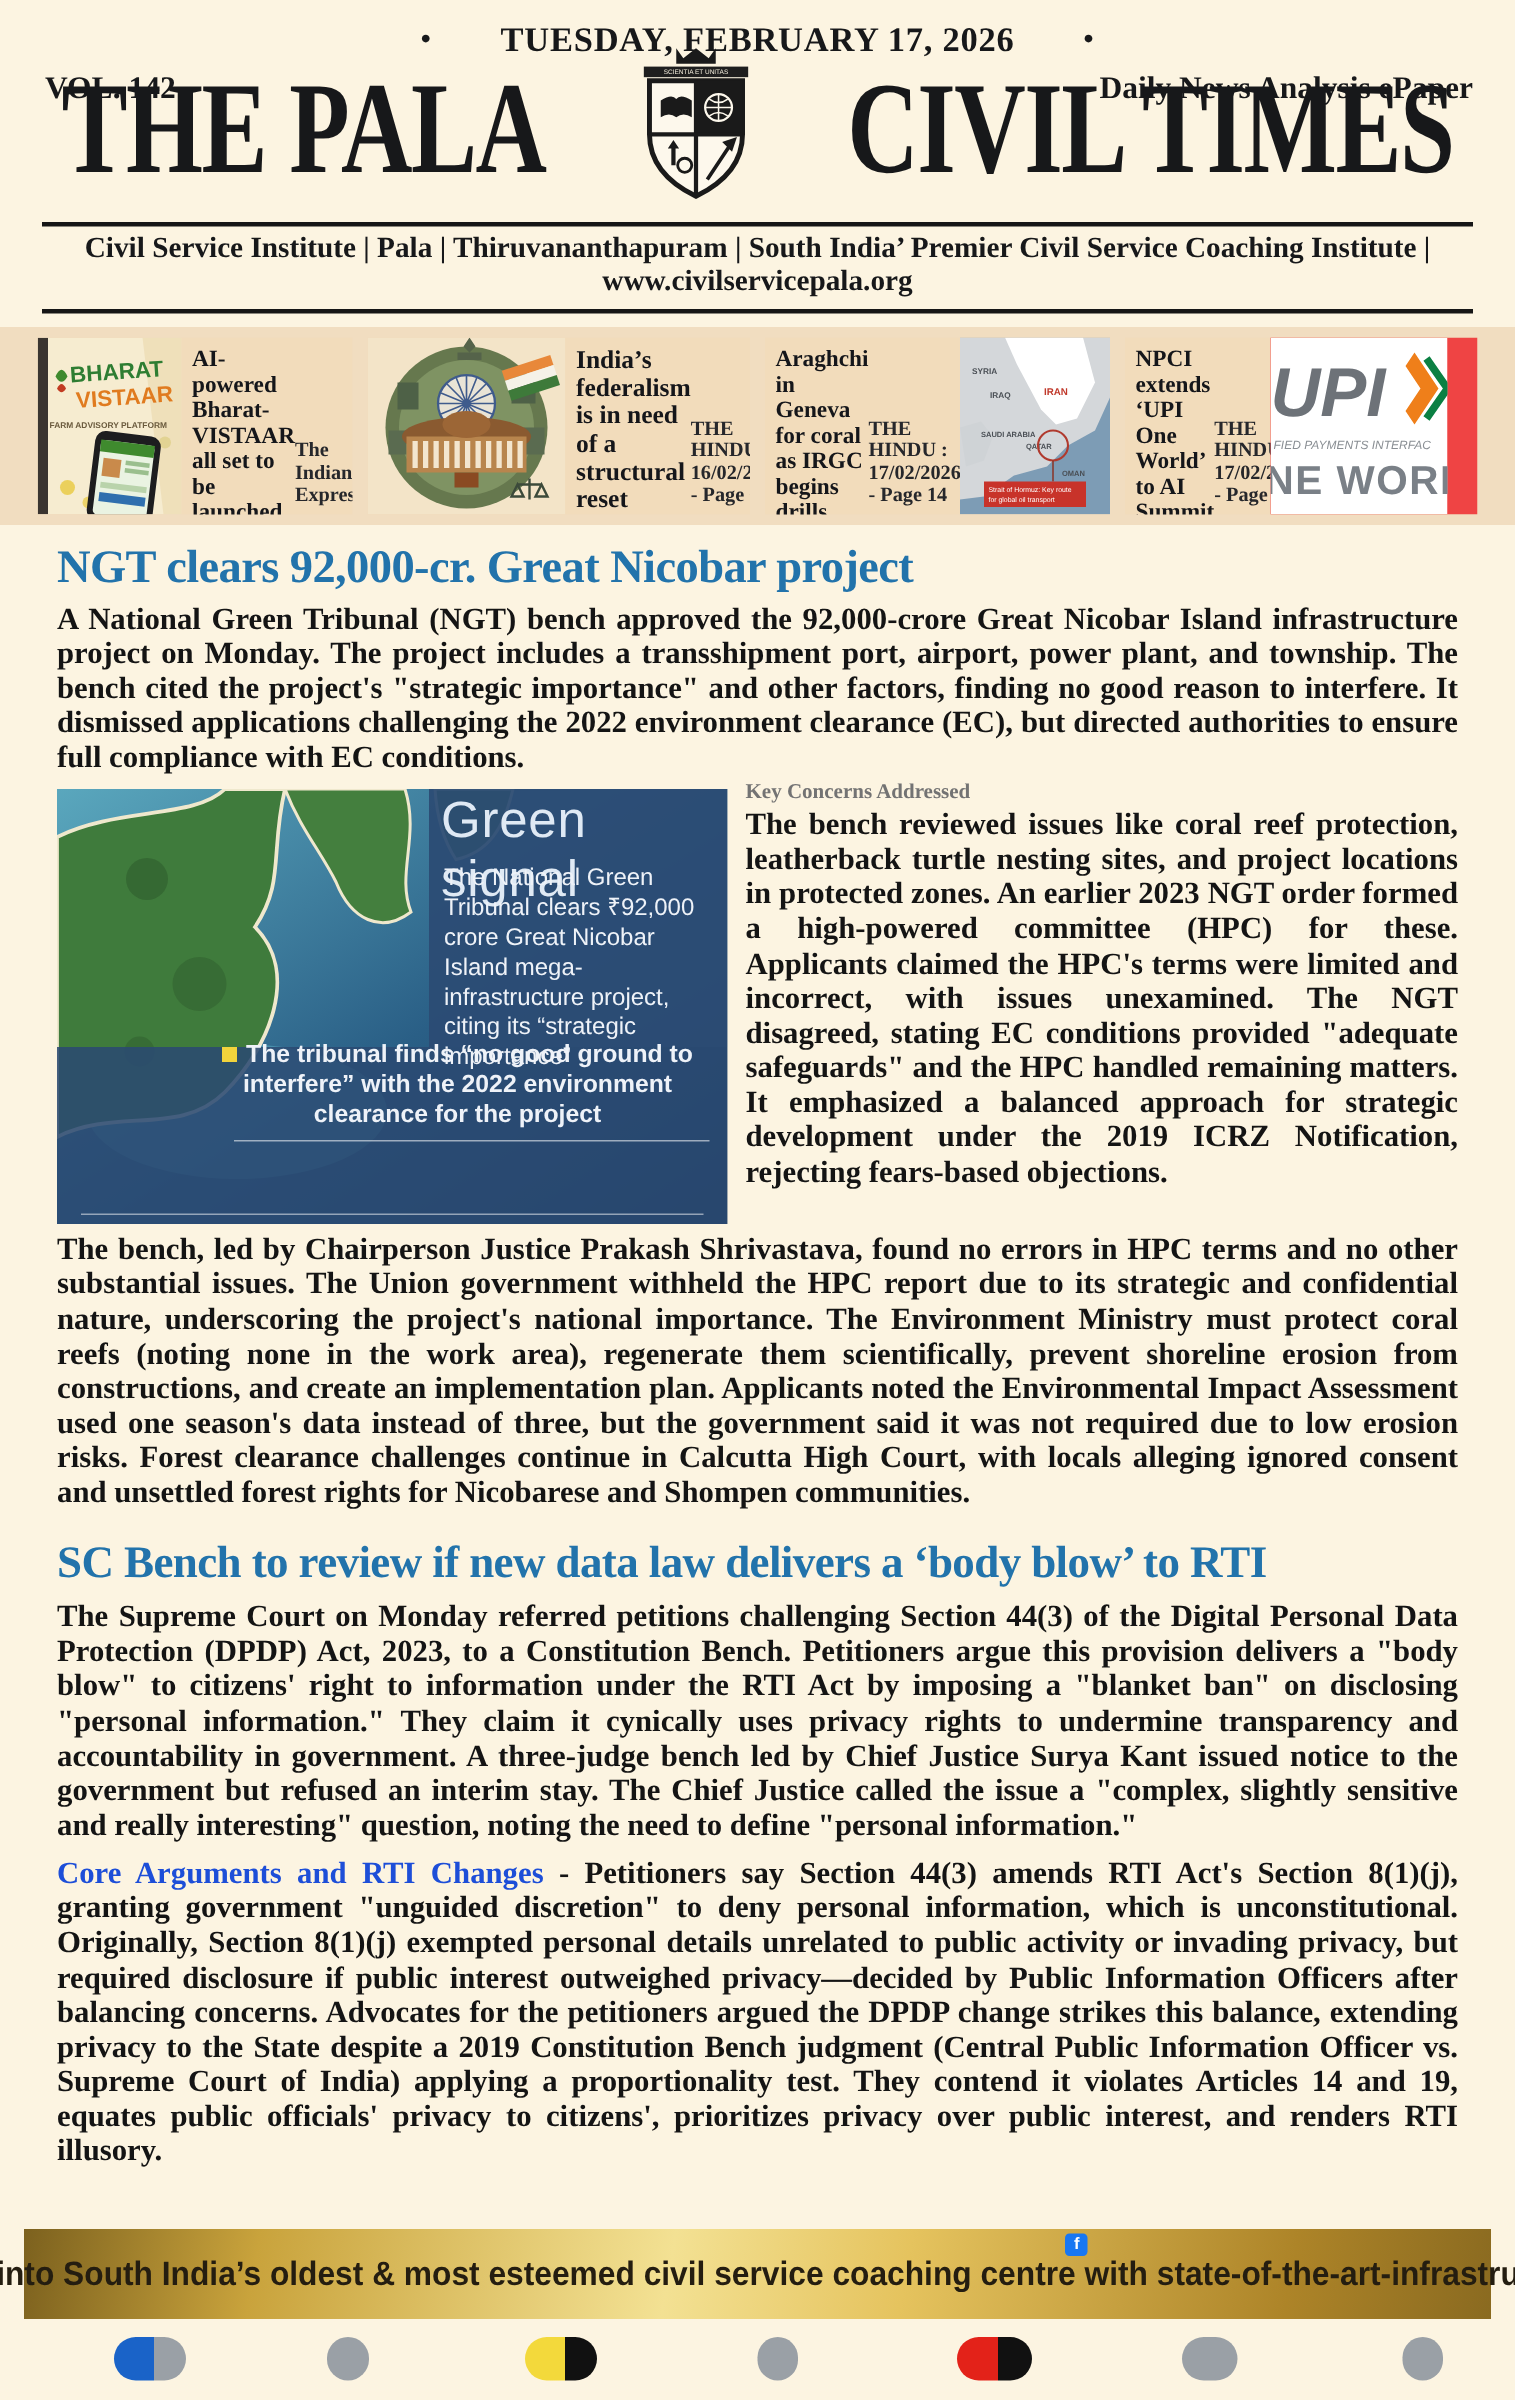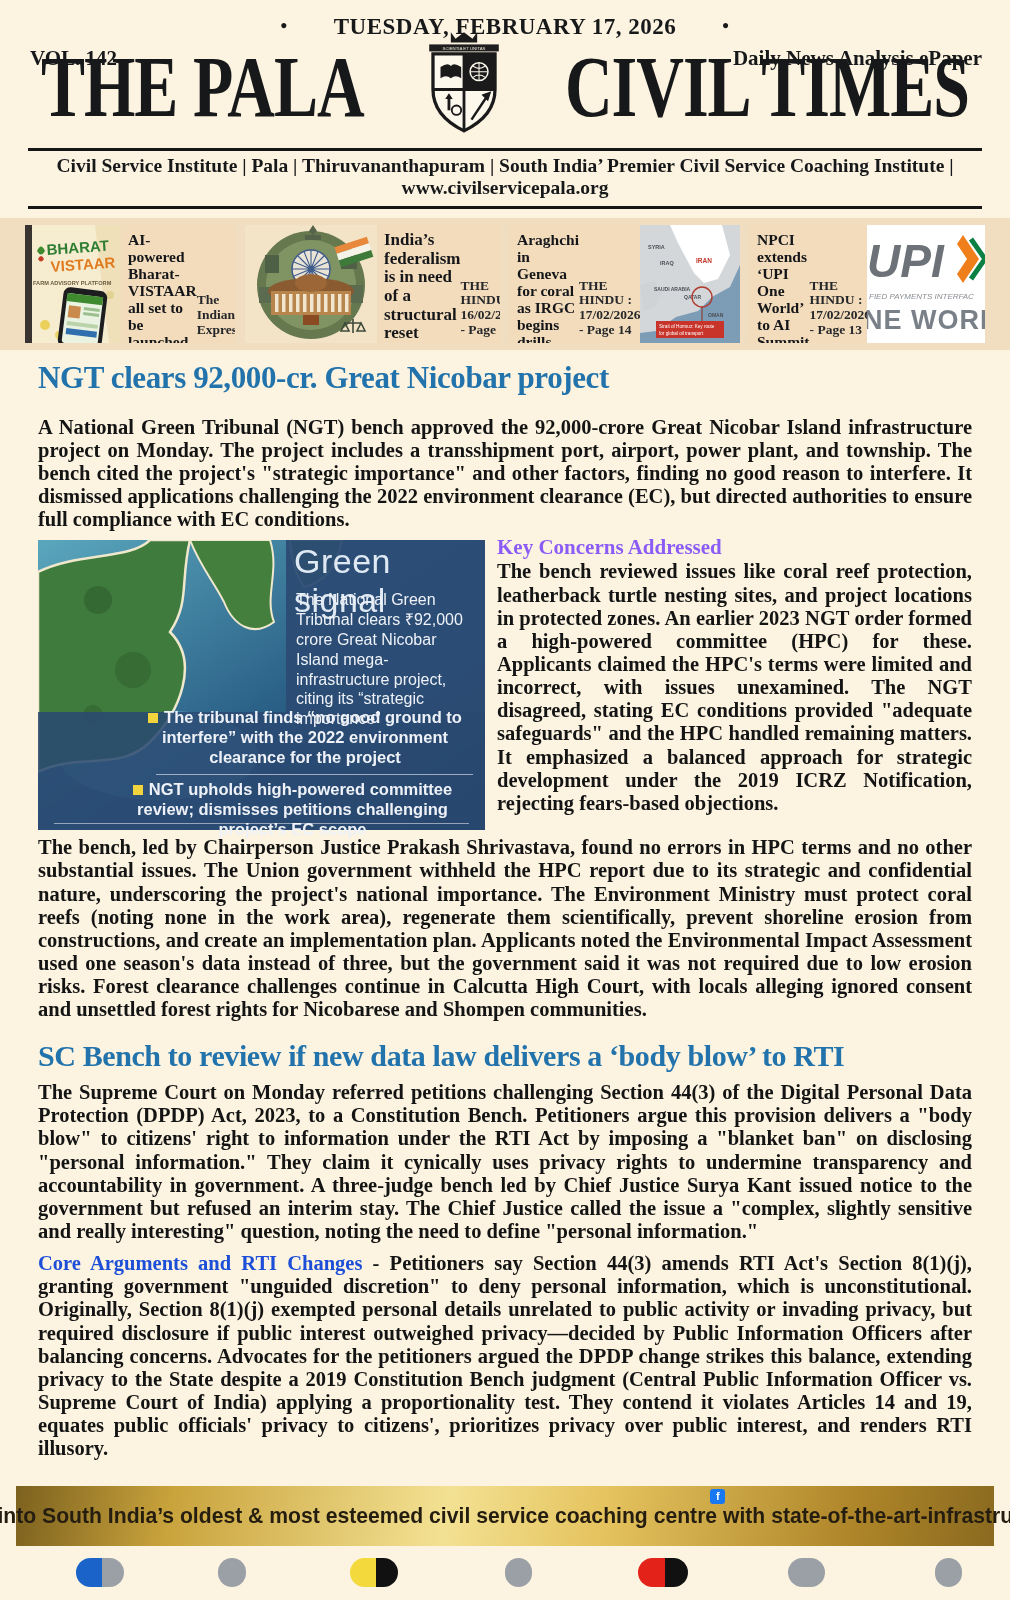--- a/index.html
+++ b/index.html
@@ -27,24 +27,24 @@
   .p0{width:210px}.p1{width:255px}.p2{width:230px}.p3{width:235px}
   .panel-text{padding:6px 7px 5px;display:flex;flex-direction:row;flex:1;min-width:0}
   .panel-h{font-size:15.5px;font-weight:bold;line-height:1.1;color:#15161a}
   .panel-src{margin-top:auto;font-size:13.5px;font-weight:bold;line-height:1.1;color:#26272b}
   .thumb{flex-shrink:0;position:relative;overflow:hidden}
   .thumb svg{display:block}
   
   .main{margin:12px 38px 0}
   .headline{color:#2273ab;font-size:31px;font-weight:bold;letter-spacing:-.4px;line-height:1.05}
   .h2{margin-top:18px;font-size:30px}
-  .para{font-size:20.5px;font-weight:bold;text-align:justify;line-height:1.13;margin-top:21px;color:#141414}
+  .para{font-size:20.5px;font-weight:bold;text-align:justify;line-height:1.13;margin-top:7px;color:#141414}
   .cols{display:flex;gap:12px;margin-top:9px;align-items:flex-start}
   .right-col{flex:1;min-width:0;margin-top:-4px}
-  .subhead{color:#8b5cf6;font-size:21px;font-weight:bold;line-height:1.05}
+  .subhead{color:#737373;font-size:14px;font-weight:bold;line-height:1.05}
   .subhead-inline{color:#1d4ed8;font-weight:bold}
   .right-col .para{margin-top:2px}
   
   .infographic{width:447px;height:290px;position:relative;flex-shrink:0;font-family:Liberation Sans, sans-serif;color:#eef2f8}
   .infographic svg{position:absolute;inset:0}
   .ig-title{position:absolute;left:256px;top:2px;font-size:34px;font-weight:400;color:#dfe9f4;letter-spacing:.5px}
   .ig-desc{position:absolute;left:258px;top:50px;width:182px;font-size:16px;line-height:1.24;color:#eef2f8}
   .ig-b1{position:absolute;left:95px;right:8px;top:168px;text-align:center;font-size:16.5px;font-weight:bold;line-height:1.2}
   .ig-b2{position:absolute;left:68px;right:6px;top:240px;text-align:center;font-size:16.5px;font-weight:bold;line-height:1.2}
   .ig-div1{position:absolute;left:118px;right:12px;top:234px;border-top:1.5px solid rgba(255,255,255,.55)}
@@ -215,21 +215,21 @@
   </div>
 
   <div class="panel p3">
     <div class="panel-text">
       <div class="panel-h">NPCI extends ‘UPI One World’ to AI Summit foreign visitors</div>
       <div class="panel-src">
         <div>THE HINDU :</div>
           <div>17/02/2026 - Page 13</div>
       </div>
     </div>
-    <div class="thumb" style="width:118px;background:#ef4444">
+    <div class="thumb" style="width:138px;background:#ef4444">
       <svg width="118" height="118" viewBox="0 0 118 118">
         <rect width="118" height="118" fill="#ffffff"></rect>
         <text x="0" y="52" font-size="46" font-weight="bold" font-style="italic" fill="#6d7278" font-family="Liberation Sans,sans-serif">UPI</text>
         <path d="M96 10 l16 24 -16 24 -6 -9 10 -15 -10 -15 z" fill="#ef7f1a"></path>
         <path d="M104 14 l14 20 -14 20" fill="none" stroke="#0b8043" stroke-width="5"></path>
         <text x="2" y="74" font-size="8" font-style="italic" fill="#8a8f94" font-family="Liberation Sans,sans-serif">FIED PAYMENTS INTERFAC</text>
         <text x="-4" y="104" font-size="27" font-weight="bold" fill="#7a8087" font-family="Liberation Sans,sans-serif" letter-spacing="1">NE WORL</text>
       </svg>
     </div>
   </div>
@@ -258,21 +258,20 @@
         <circle cx="60" cy="60" r="14" fill="#2f5e2d" opacity=".6"></circle>
           <circle cx="95" cy="130" r="18" fill="#2f5e2d" opacity=".5"></circle>
         <circle cx="55" cy="175" r="10" fill="#2f5e2d" opacity=".5"></circle>
         <rect x="248" y="0" width="199" height="172" fill="#2c4b74" opacity=".94"></rect>
         <rect x="0" y="172" width="447" height="118" fill="#2b4972" opacity=".87"></rect>
       </svg>
       <div class="ig-title">Green signal</div>
       <div class="ig-desc">The National Green Tribunal clears ₹92,000 crore Great Nicobar Island mega-infrastructure project, citing its “strategic importance”</div>
       <div class="ig-b1"><span class="sq"></span><span>The tribunal finds “no good ground to interfere” with the 2022 environment clearance for the project</span></div>
       <div class="ig-div1"></div>
-      <div class="ig-b2"><span class="sq"></span><span>NGT upholds high-powered committee review; dismisses petitions challenging project’s EC scope</span></div>
       <div class="ig-div2"></div>
     </div>
     <div class="right-col">
       <div class="subhead">Key Concerns Addressed</div>
       <div class="para">The bench reviewed issues like coral reef protection, leatherback turtle nesting sites, and project locations in protected zones. An earlier 2023 NGT order formed a high-powered committee (HPC) for these. Applicants claimed the HPC's terms were limited and incorrect, with issues unexamined. The NGT disagreed, stating EC conditions provided "adequate safeguards" and the HPC handled remaining matters. It emphasized a balanced approach for strategic development under the 2019 ICRZ Notification, rejecting fears-based objections.</div>
     </div>
   </div>
 
   <div class="para" style="margin-top:6px">The bench, led by Chairperson Justice Prakash Shrivastava, found no errors in HPC terms and no other substantial issues. The Union government withheld the HPC report due to its strategic and confidential nature, underscoring the project's national importance. The Environment Ministry must protect coral reefs (noting none in the work area), regenerate them scientifically, prevent shoreline erosion from constructions, and create an implementation plan. Applicants noted the Environmental Impact Assessment used one season's data instead of three, but the government said it was not required due to low erosion risks. Forest clearance challenges continue in Calcutta High Court, with locals alleging ignored consent and unsettled forest rights for Nicobarese and Shompen communities.</div>
 

